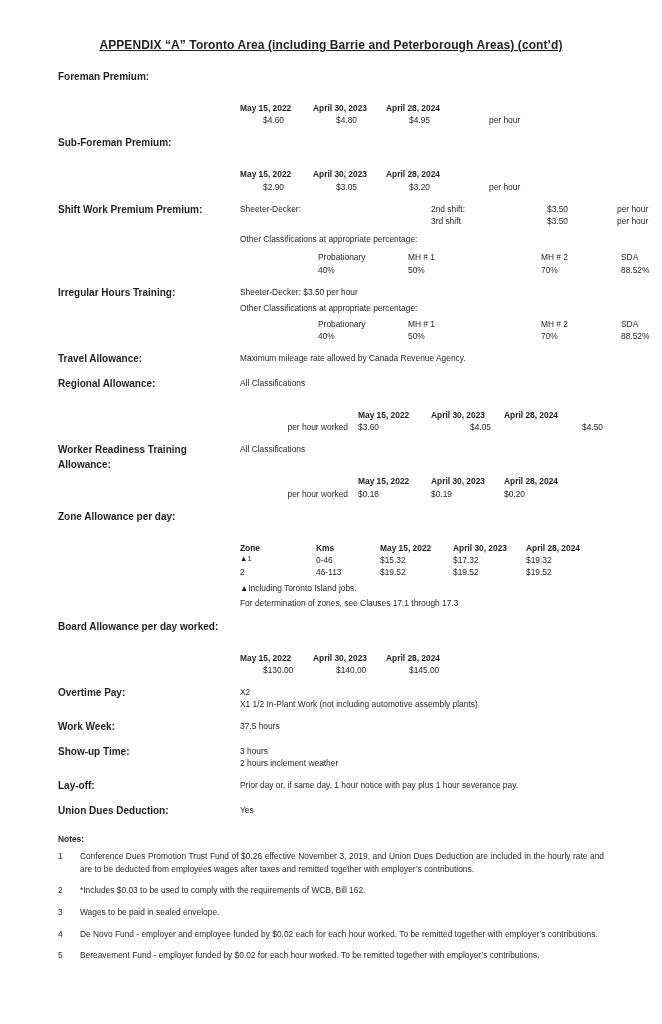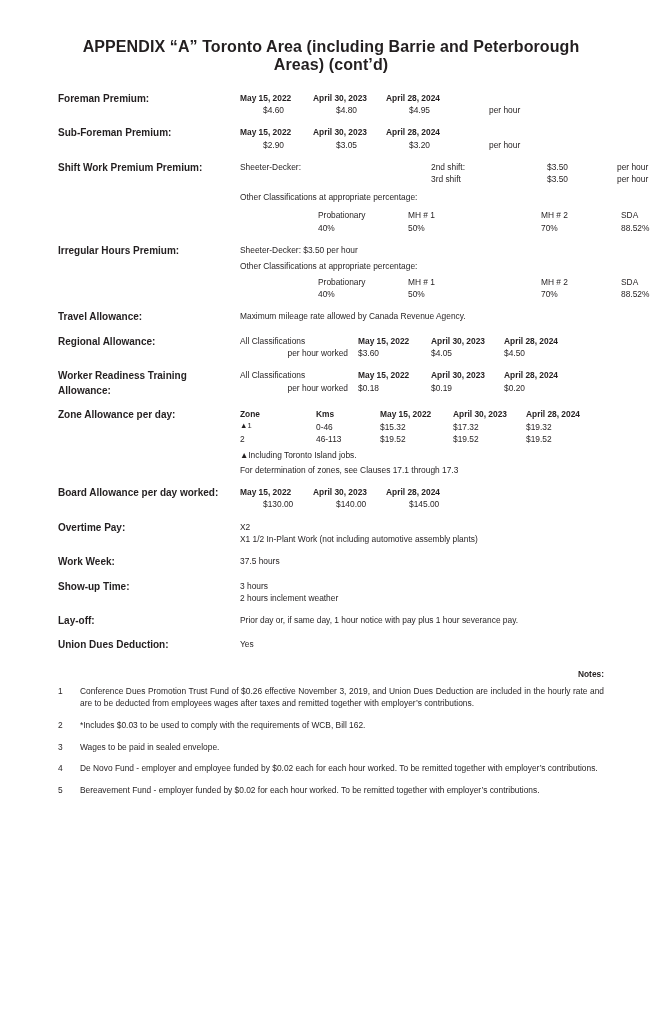--- a/index.html
+++ b/index.html
@@ -15,24 +15,25 @@
     -webkit-font-smoothing: antialiased;
   }
   .page {
     width: 662px;
     min-height: 1024px;
     position: relative;
     padding: 30px 58px 20px 58px;
   }
   .doc-title {
     text-align: center;
-    font-size: 16px;
+    font-size: 12px;
     font-weight: bold;
     letter-spacing: 0.1px;
     margin: 8px 0 18px 0;
+    text-decoration: underline;
   }
   .row {
     display: flex;
     align-items: flex-start;
     margin-bottom: 10px;
   }
   .lbl {
     width: 182px;
     flex: 0 0 182px;
     font-weight: bold;
@@ -41,20 +42,21 @@
     padding-right: 4px;
   }
   .val {
     flex: 1 1 auto;
     font-size: 8.4px;
     line-height: 1.45;
   }
   .dates {
     display: flex;
     font-weight: bold;
+    margin-top: 32px;
   }
   .amts {
     display: flex;
     margin-left: 23px;
   }
   .c1 { width: 73px; flex: 0 0 73px; }
   .c2 { width: 73px; flex: 0 0 73px; }
   .c3 { width: 80px; flex: 0 0 80px; }
   .c4 { flex: 1 1 auto; }
   .line { display: flex; }
@@ -66,21 +68,20 @@
   .p4 { flex: 1 1 auto; }
   .shift-l { width: 145px; flex: 0 0 145px; }
   .shift-m { width: 70px; flex: 0 0 70px; margin-left: 46px; }
   .zone-z { width: 76px; flex: 0 0 76px; }
   .zone-k { width: 64px; flex: 0 0 64px; }
   .rowspace { height: 6px; }
   .notes-head {
     font-size: 8.4px;
     font-weight: bold;
     margin: 16px 0 6px 0;
-    text-align: right;
   }
   ol.notes {
     margin: 0;
     padding: 0;
     list-style: none;
   }
   ol.notes li {
     display: flex;
     font-size: 8.4px;
     line-height: 1.5;
@@ -169,21 +170,21 @@
         <span class="p0"></span>
         <span class="p1">40%</span>
         <span class="p2">50%</span>
         <span class="p3">70%</span>
         <span class="p4">88.52%</span>
       </div>
     </div>
   </div>
 
   <div class="row">
-    <div class="lbl">Irregular Hours Premium:</div>
+    <div class="lbl">Irregular Hours Training:</div>
     <div class="val">
       <div>Sheeter-Decker: $3.50 per hour</div>
       <div style="height:4px"></div>
       <div>Other Classifications at appropriate percentage:</div>
       <div style="height:4px"></div>
       <div class="pct-head">
         <span class="p0"></span>
         <span class="p1">Probationary</span>
         <span class="p2">MH # 1</span>
         <span class="p3">MH # 2</span>
@@ -210,21 +211,21 @@
       <div class="line">
         <span class="c3" style="flex:0 0 118px;width:118px">All Classifications</span>
         <span class="dates" style="flex:1 1 auto;">
           <span class="c1">May 15, 2022</span>
           <span class="c2">April 30, 2023</span>
           <span class="c3">April 28, 2024</span>
         </span>
       </div>
       <div class="line">
         <span style="flex:0 0 118px;width:118px;text-align:right;padding-right:10px">per hour worked</span>
-        <span style="display:flex;flex:1 1 auto;">
+        <span style="display:flex;flex:1 1 auto;gap:39px;">
           <span class="c1">$3.60</span>
           <span class="c2">$4.05</span>
           <span class="c3">$4.50</span>
         </span>
       </div>
     </div>
   </div>
 
   <div class="row">
     <div class="lbl">Worker Readiness Training Allowance:</div>

